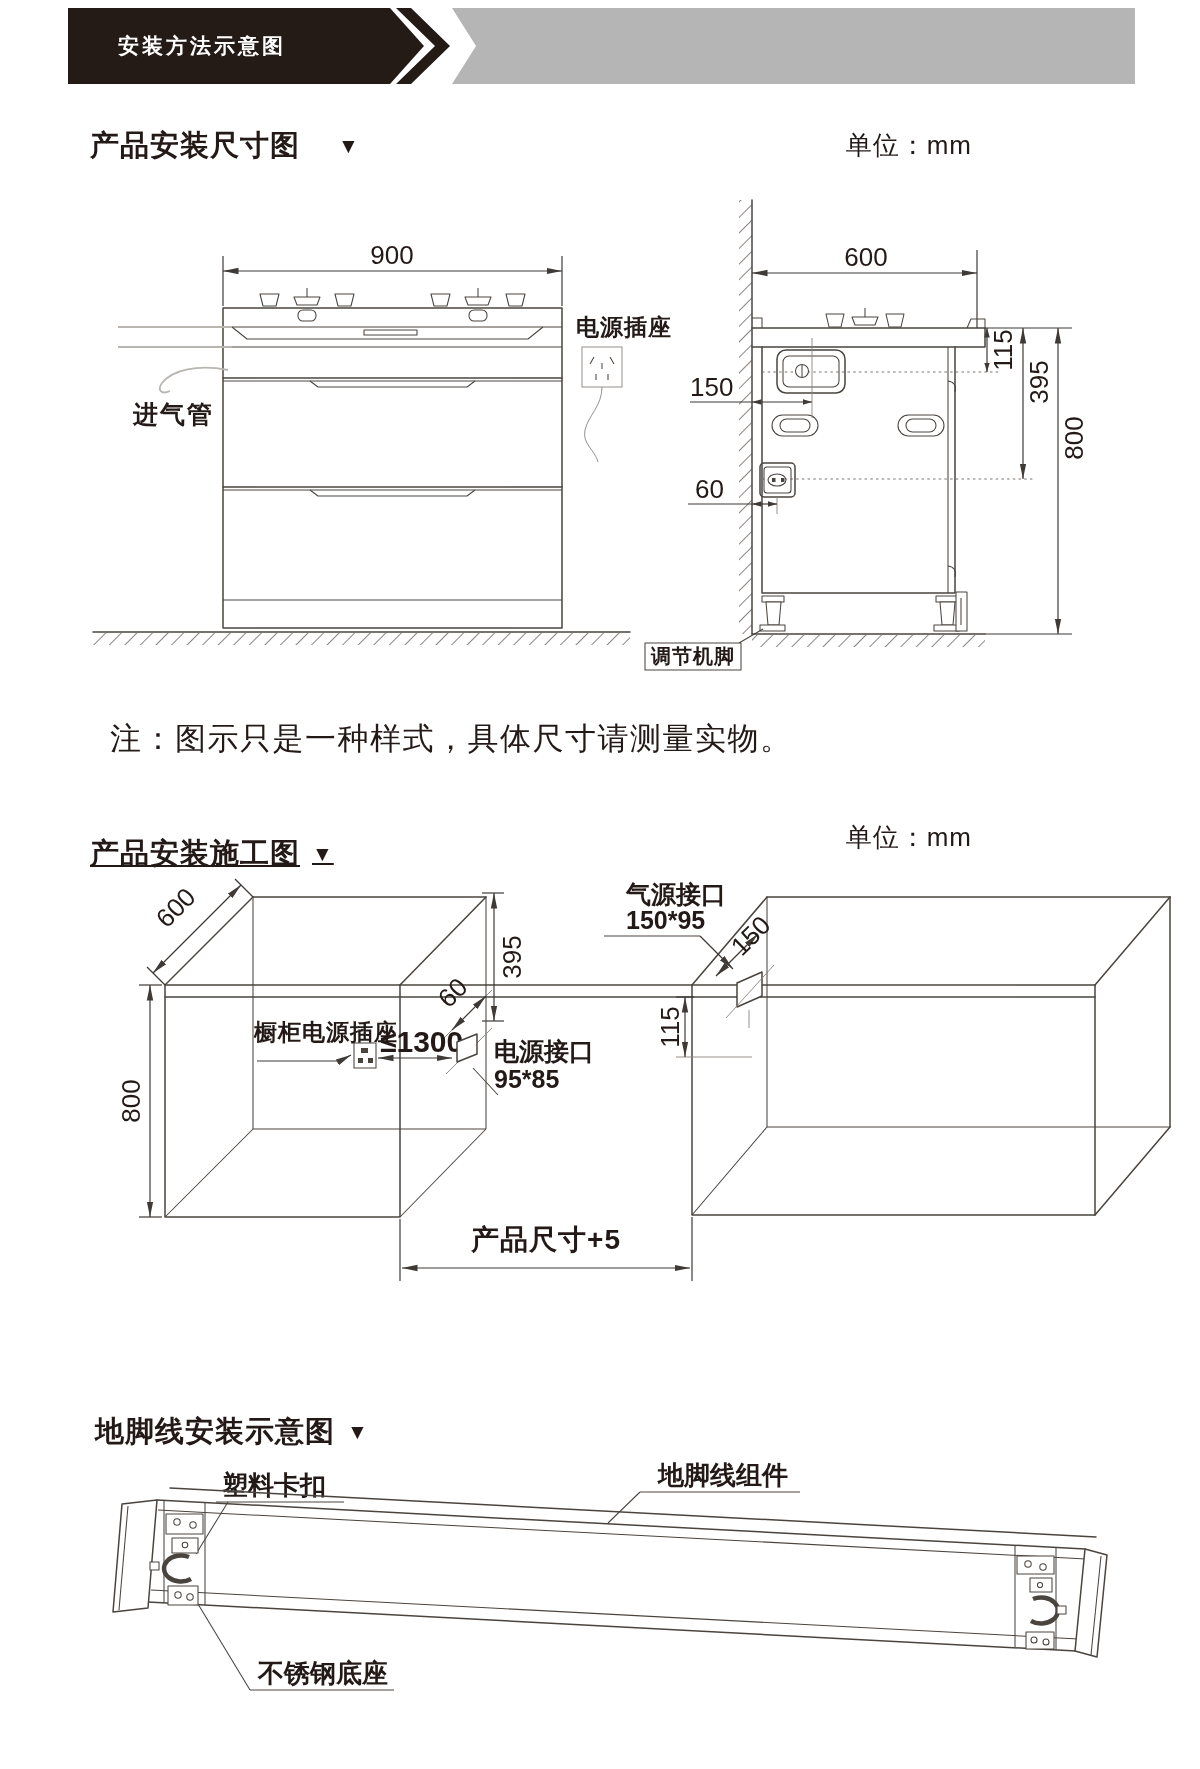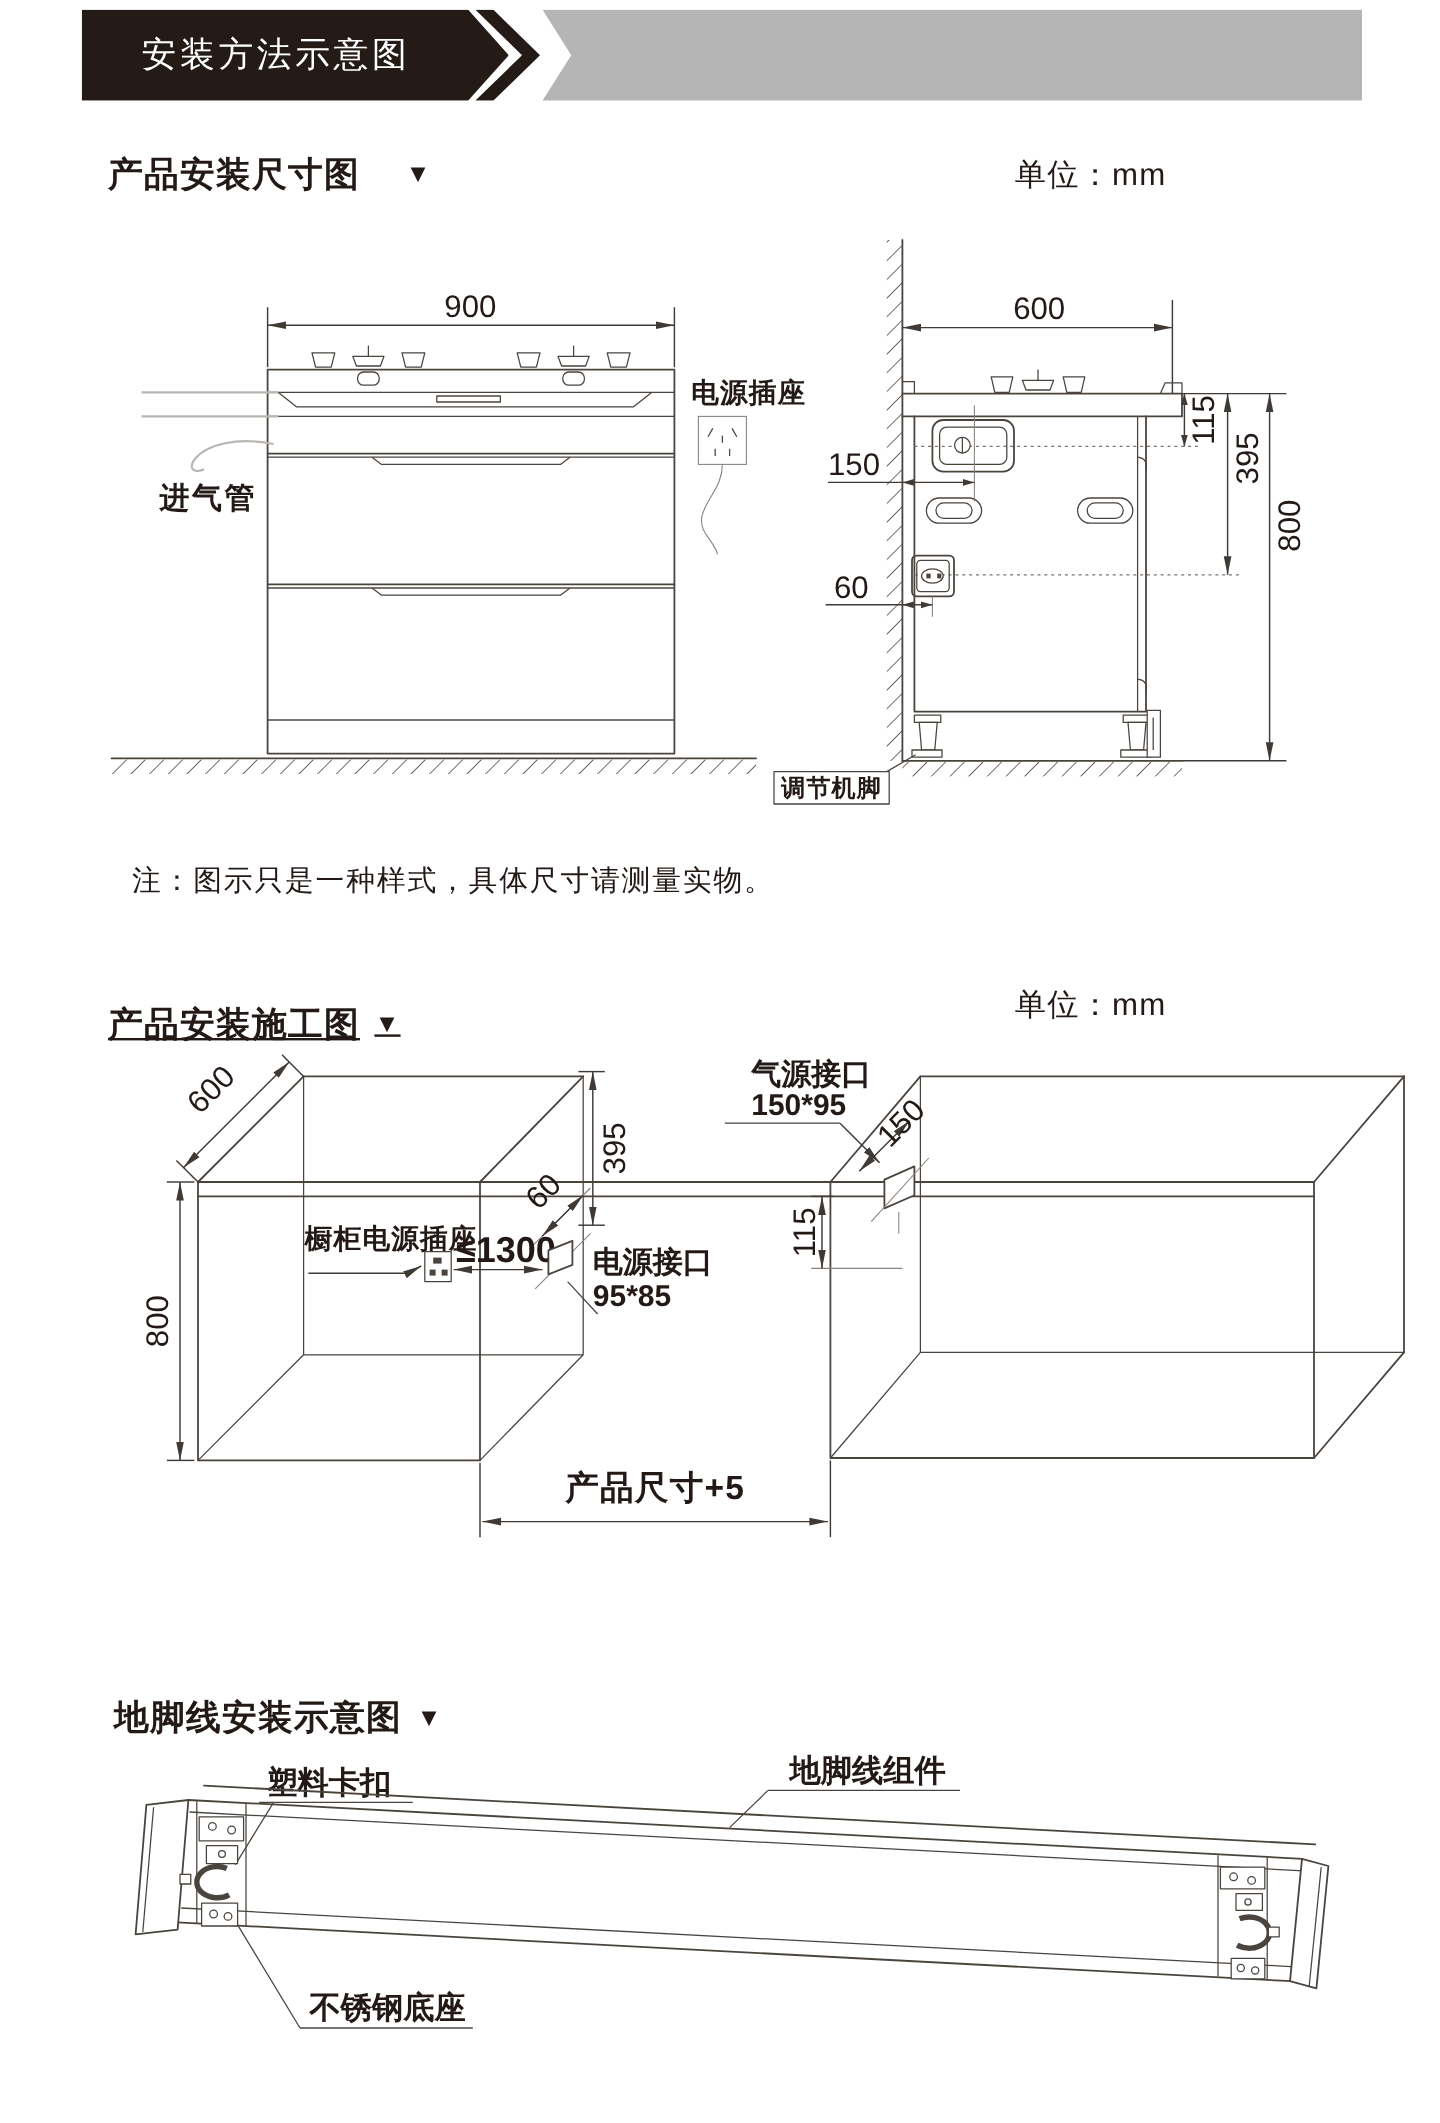--- a/index.html
+++ b/index.html
@@ -3,30 +3,30 @@
 <meta charset="utf-8">
 <style>
   html,body{margin:0;padding:0;background:#e8e8e8;}
   .page{position:relative;width:1200px;height:1769px;margin:0 auto;background:#ffffff;
         font-family:"Liberation Sans",sans-serif;color:#231916;overflow:hidden;}
   .abs{position:absolute;}
   
   .banner-black{left:68px;top:8px;width:356px;height:76px;background:#241a16;
     clip-path:polygon(0 0,calc(100% - 34px) 0,100% 50%,calc(100% - 34px) 100%,0 100%);
     display:flex;align-items:center;}
-  .banner-black span{color:#fff;font-size:29px;font-weight:400;letter-spacing:3px;padding-left:50px;}
+  .banner-black span{color:#fff;font-size:21px;font-weight:700;letter-spacing:3px;padding-left:50px;}
   .banner-chevron{left:396px;top:8px;width:54px;height:76px;background:#241a16;
     clip-path:polygon(0 0,15px 0,100% 50%,15px 100%,0 100%,calc(100% - 15px) 50%);}
   .banner-gray{left:452px;top:8px;width:683px;height:76px;background:#b5b5b6;
     clip-path:polygon(0 0,100% 0,100% 100%,0 100%,24px 50%);}
   
   .sec-title{font-size:29px;font-weight:700;letter-spacing:1px;display:flex;align-items:center;gap:12px;}
   .sec-title .tri{font-size:21px;}
   .unit{width:160px;text-align:right;font-size:26px;letter-spacing:1px;}
-  .note{font-size:24px;letter-spacing:1.5px;font-weight:500;}
+  .note{font-size:31px;letter-spacing:1.5px;font-weight:500;}
   
   svg{display:block;}
   .ln{stroke:#4a443f;stroke-width:1.5;fill:none;stroke-linejoin:round;stroke-linecap:round;}
   .ln2{stroke:#4a443f;stroke-width:1.05;fill:none;stroke-linejoin:round;}
   .thin{stroke:#8a837d;stroke-width:0.9;fill:none;}
   .pipe{stroke:#b9b6b2;stroke-width:1.8;fill:none;}
   .dim{stroke:#3f3a36;stroke-width:1.2;fill:none;}
   .dash{stroke:#7a746f;stroke-width:1;fill:none;stroke-dasharray:2.5 3.2;}
   .dimtxt{font-family:"Liberation Sans",sans-serif;font-size:26px;fill:#231916;}
   .lbl{font-family:"Liberation Sans",sans-serif;font-weight:700;fill:#231916;}

